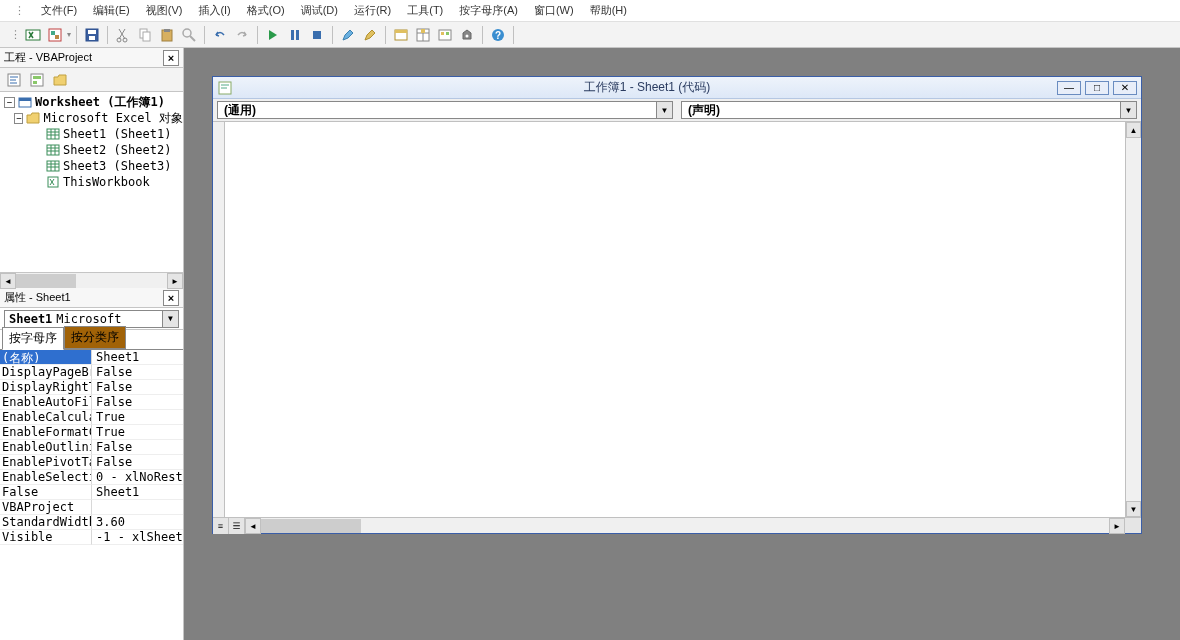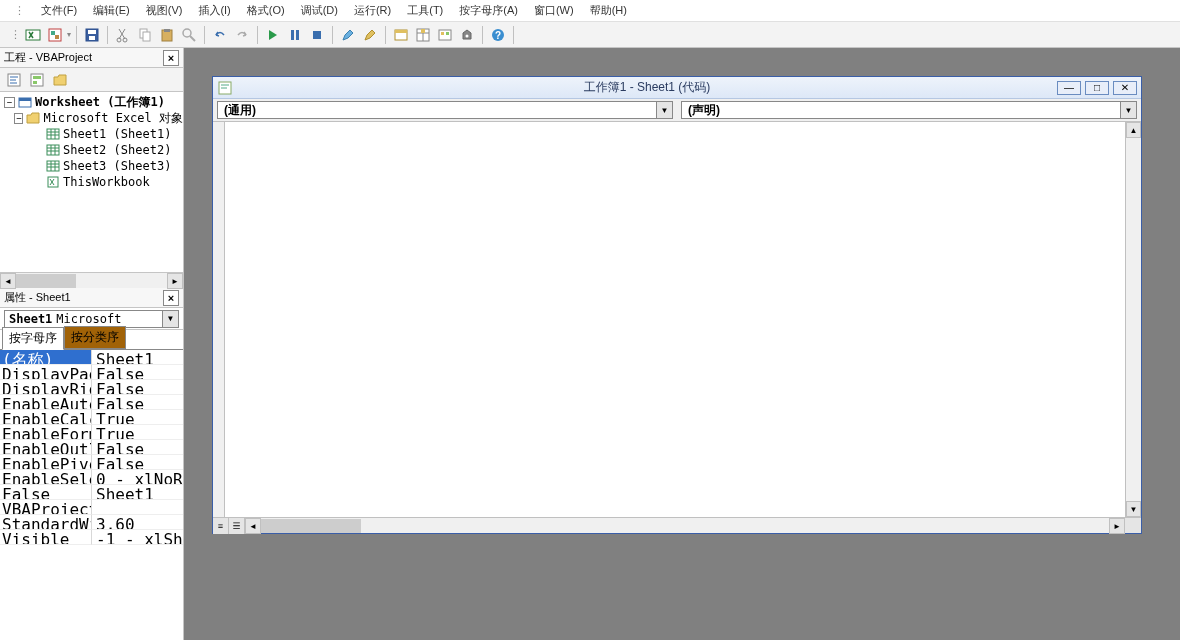--- a/index.html
+++ b/index.html
@@ -26,21 +26,21 @@
 .hscroll { height: 16px; background: #f0f0f0; border-top: 1px solid #c5c5c5; position: relative; }
 .hscroll-thumb { position: absolute; left: 16px; top: 1px; height: 14px; width: 60px; background: #cdcdcd; }
 .hscroll-btn { position: absolute; top: 0; width: 16px; height: 16px; background: #e5e5e5; border: 1px solid #c0c0c0; display: flex; align-items: center; justify-content: center; font-size: 8px; }
 .prop-combo { height: 22px; display: flex; align-items: center; padding: 2px 4px; border-bottom: 1px solid #c5c5c5; }
 .prop-combo-inner { flex: 1; height: 18px; border: 1px solid #888; background: #fff; display: flex; align-items: center; padding: 0 4px; font-family: SimSun, monospace; font-size: 12px; position: relative; }
 .prop-combo-inner b { font-weight: bold; margin-right: 4px; }
 .combo-arrow { position: absolute; right: 0; top: 0; width: 16px; height: 100%; background: #e5e5e5; border-left: 1px solid #888; display: flex; align-items: center; justify-content: center; font-size: 8px; }
 .prop-tabs { height: 20px; border-bottom: 1px solid #888; display: flex; align-items: flex-end; padding-left: 2px; gap: 0; font-size: 12px; font-family: SimSun, sans-serif; }
 .prop-tab { padding: 2px 6px; border: 1px solid #888; background: #a16207; position: relative; cursor: default; }
 .prop-tab.active { background: #fff; border-bottom: 1px solid #fff; margin-bottom: -1px; }
-.prop-grid { flex: 1; overflow: auto; font-family: SimSun, monospace; font-size: 16px; }
+.prop-grid { flex: 1; overflow: auto; font-family: SimSun, monospace; font-size: 12px; }
 .prop-row { display: flex; height: 15px; }
 .prop-name { width: 92px; padding-left: 2px; border-right: 1px solid #d8d8d8; border-bottom: 1px solid #eee; overflow: hidden; white-space: nowrap; }
 .prop-val { flex: 1; padding-left: 4px; border-bottom: 1px solid #eee; overflow: hidden; white-space: nowrap; }
 .prop-row.selected .prop-name { background: #2f6fcf; color: #fff; }
 .right-col { flex: 1; background: #808080; position: relative; }
 .code-window { position: absolute; left: 28px; top: 28px; width: 930px; height: 458px; background: #f0f0f0; border: 1px solid #3a5ea8; box-shadow: 0 0 0 1px #c5d2e8 inset; display: flex; flex-direction: column; }
 .cw-title { height: 22px; background: linear-gradient(#eef3fb, #dde8f7); border-bottom: 1px solid #b5c7e2; display: flex; align-items: center; padding: 0 4px; font-size: 12px; }
 .cw-title-text { flex: 1; text-align: center; color: #2a3b60; }
 .cw-title-ico { width: 16px; height: 16px; margin-right: 4px; }
 .cw-btns { display: flex; gap: 4px; }

